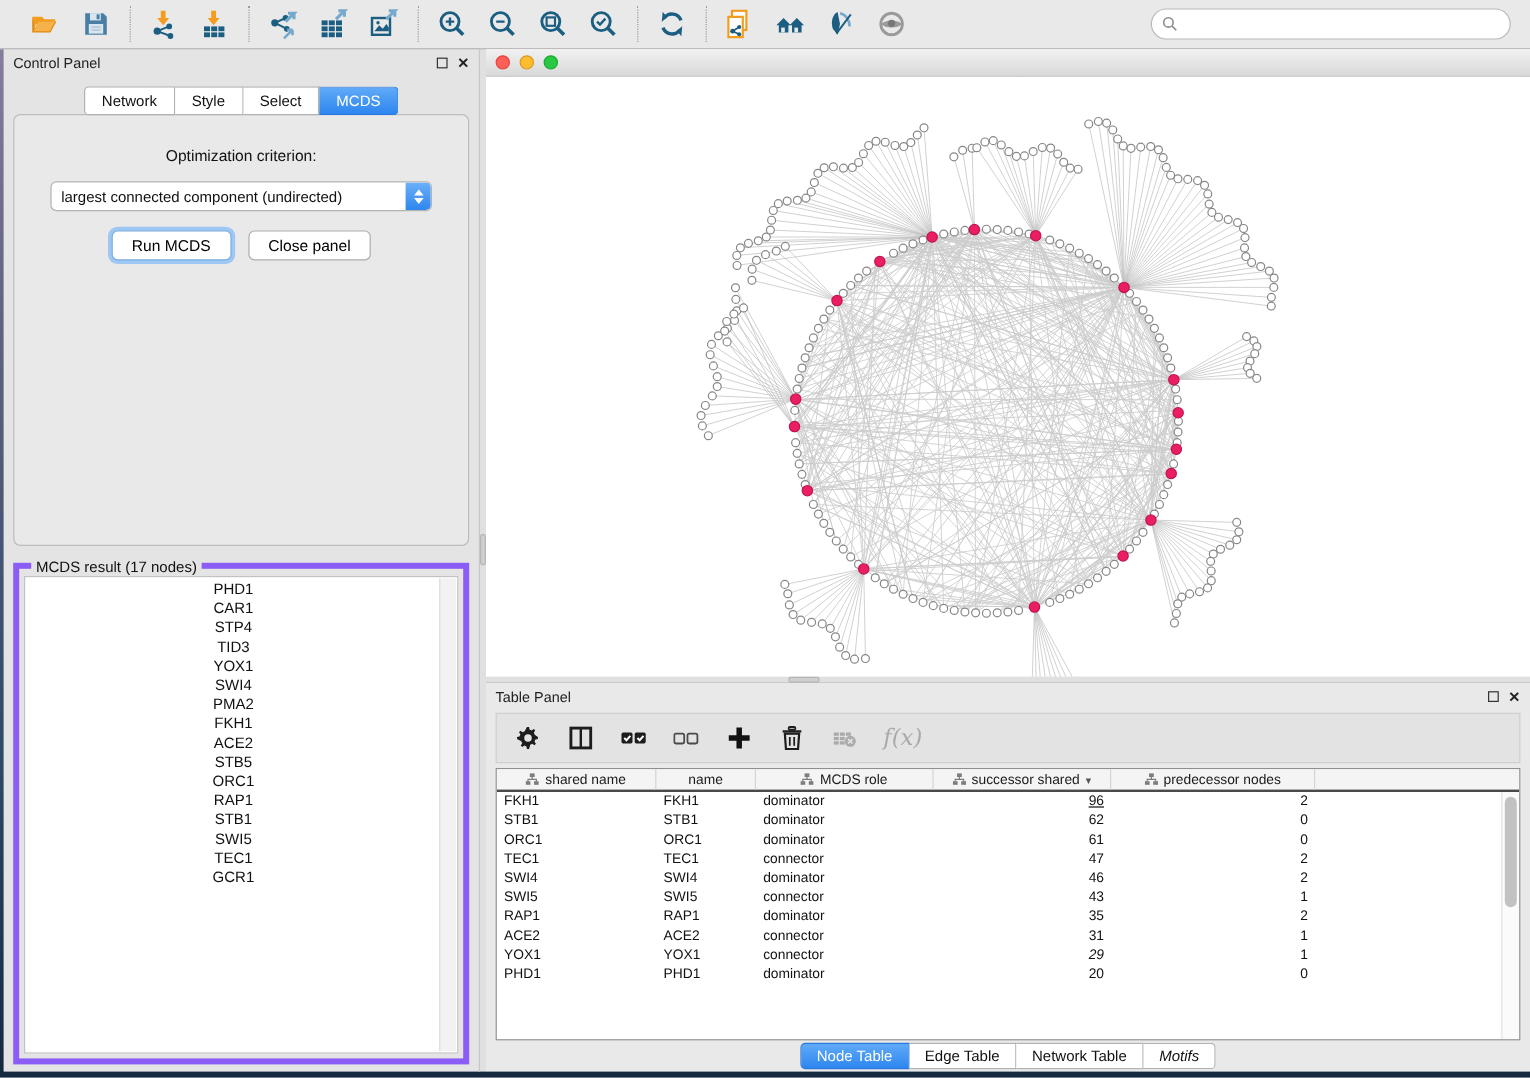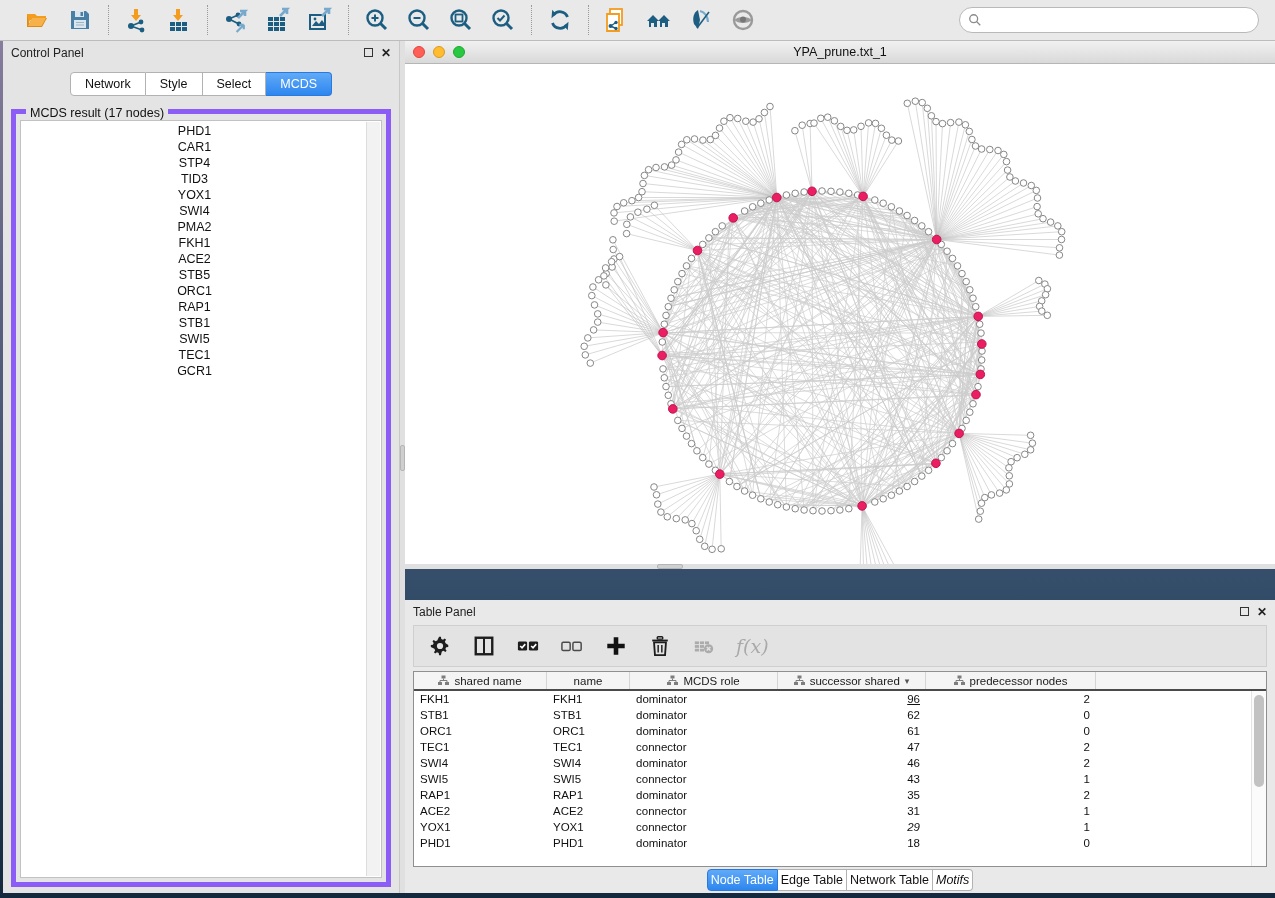--- a/index.html
+++ b/index.html
@@ -60,39 +60,39 @@
   .net-titlebar{height:23px;background:linear-gradient(180deg,#f1f1f1,#d9d9d9);border-bottom:1px solid #b6b6b6;display:flex;align-items:center;padding:0 8px;position:relative;}
   .traffic{display:flex;gap:8px;}
   .light{width:12px;height:12px;border-radius:50%;cursor:pointer;}
   .light.red{background:#ff5f57;border:1px solid #e0443e;}
   .light.yellow{background:#febc2e;border:1px solid #d89b22;}
   .light.green{background:#28c840;border:1px solid #1da832;}
   .net-title{position:absolute;left:0;right:0;text-align:center;font-size:12.5px;color:#111;pointer-events:none;}
   .net-canvas{flex:1;background:#fff;position:relative;}
   .net-canvas svg{position:absolute;inset:0;}
   
-  .table-panel{flex:1;background:#e9e9e9;display:flex;flex-direction:column;min-height:0;margin-top:31px;}
+  .table-panel{flex:1;background:#e9e9e9;display:flex;flex-direction:column;min-height:0;}
   .tp-toolbar{height:42px;background:#e3e3e3;border:1px solid #cfcfcf;margin:2px 8px 0 8px;display:flex;align-items:center;gap:20px;padding:0 14px;}
   .tpico{width:24px;height:24px;display:inline-flex;align-items:center;justify-content:center;cursor:pointer;}
   .tpico svg{width:22px;height:22px;}
   .tpico.disabled{cursor:default;}
   .fx{font-family:"DejaVu Serif", serif;font-style:italic;font-size:19px;color:#a9a9a9;cursor:default;}
   .table-wrap{flex:1;margin:4px 8px 0 8px;background:#fff;border:1px solid #8f8f8f;position:relative;overflow:hidden;display:flex;flex-direction:column;}
   .tbl-header{display:flex;height:19px;background:#f4f4f4;border-bottom:2px solid #4a4a4a;flex:none;}
   .th{display:flex;align-items:center;justify-content:center;gap:5px;font-size:11.5px;color:#1a1a1a;border-right:1px solid #d4d4d4;cursor:pointer;overflow:hidden;white-space:nowrap;}
   .th .type-ico{width:11px;height:11px;flex:none;}
   .sort-arrow{color:#555;font-size:9px;}
   .tbl-body{flex:1;position:relative;overflow:hidden;}
   .tr{display:flex;height:16px;line-height:16px;font-size:11.5px;}
   .td{white-space:nowrap;overflow:hidden;padding:0 6px;}
   .td.num{text-align:right;}
   .tbl-scroll{position:absolute;top:0;right:0;bottom:0;width:15px;background:#fbfbfb;border-left:1px solid #e4e4e4;}
   .tbl-thumb{position:absolute;top:4px;left:2px;width:10px;height:92px;background:#c2c2c2;border-radius:5px;}
   .tp-tabs{height:26px;display:flex;justify-content:center;align-items:center;}
-  .tp-tab{background:#fff;border:1px solid #b2b2b2;border-left-width:0;padding:3px 3px;font-size:12.5px;cursor:pointer;}
+  .tp-tab{background:#fff;border:1px solid #b2b2b2;border-left-width:0;padding:3px 13px;font-size:12.5px;cursor:pointer;}
   .tp-tab:first-child{border-left-width:1px;border-radius:4px 0 0 4px;}
   .tp-tab:last-child{border-radius:0 4px 4px 0;font-style:italic;}
   .tp-tab.selected{background:linear-gradient(180deg,#60aaf8 0%,#2d86ef 100%);color:#fff;border-color:#2a79dd;}
   
   .statusbar{height:32px;background:#ececec;border-top:1px solid #c6c6c6;display:flex;align-items:center;padding:0 10px;}
   .task-btn{width:30px;height:23px;border:1px solid #b5b5b5;background:#f2f2f2;display:flex;align-items:center;justify-content:center;cursor:pointer;}
   .task-btn svg{width:16px;height:14px;}
   .sb-spacer{flex:1;}
   .memory-btn{display:flex;align-items:center;gap:6px;background:#fdfdfd;border:1px solid #9b9b9b;border-radius:2px;padding:3px 10px;font-size:12px;cursor:pointer;}
   .mem-dot{width:11px;height:11px;border-radius:50%;background:#1f8b3b;}
@@ -287,20 +287,34 @@
             <span class="float-btn"></span>
             <span class="close-btn">✕</span>
           </span>
         </div>
         <div class="cp-tabs" id="cp-tabs">
             <span class="cp-tab">Network</span>
             <span class="cp-tab">Style</span>
             <span class="cp-tab">Select</span>
             <span class="cp-tab selected">MCDS</span>
           </div>
+        <div class="cp-body">
+          <div class="opt-label">Optimization criterion:</div>
+          <div class="dropdown">
+            <span class="dd-value">largest connected component (undirected)</span>
+            <span class="dd-stepper">
+                <span class="dd-up"></span>
+                <span class="dd-down"></span>
+              </span>
+          </div>
+          <div class="cp-buttons">
+            <button class="btn focused">Run MCDS</button>
+            <button class="btn">Close panel</button>
+          </div>
+        </div>
         <div class="groupbox">
           <span class="groupbox-label">MCDS result (17 nodes)</span>
           <div class="mcds-list" id="mcds-list">
 
           <div>PHD1</div>
               <div>CAR1</div>
               <div>STP4</div>
               <div>TID3</div>
               <div>YOX1</div>
               <div>SWI4</div>
@@ -320,21 +334,20 @@
       </div>
 
       <div class="v-splitter">
           <span class="grip"></span>
         </div>
 
       <div class="right-col">
 
         <div class="network-panel">
           <div class="net-titlebar">
-            <span class="net-title">YPA_prune.txt_1</span>
             <span class="traffic">
               <span class="light red"></span>
               <span class="light yellow"></span>
               <span class="light green"></span>
             </span>
           </div>
           <div class="net-canvas" id="net-canvas">
               <svg viewBox="0 0 870 500" preserveAspectRatio="xMidYMid meet">
                 <g stroke="#9a9a9a" stroke-width="0.7" opacity="0.5">
                   <line x1="575.3" y1="310.4" x2="286.5" y2="194.4"></line>
@@ -1366,21 +1379,21 @@
                   <div class="td" style="width: 133px;">YOX1</div>
                   <div class="td" style="width: 83px;">YOX1</div>
                   <div class="td" style="width: 148px;">connector</div>
                   <div class="td num" style="width: 148px; font-style: italic;">29</div>
                   <div class="td num" style="width: 170px;">1</div>
                 </div>
                 <div class="tr">
                   <div class="td" style="width: 133px;">PHD1</div>
                   <div class="td" style="width: 83px;">PHD1</div>
                   <div class="td" style="width: 148px;">dominator</div>
-                  <div class="td num" style="width: 148px;">18</div>
+                  <div class="td num" style="width: 148px;">20</div>
                   <div class="td num" style="width: 170px;">0</div>
                 </div>
                 <div class="tbl-scroll">
                   <span class="tbl-thumb"></span>
                 </div>
             </div>
           </div>
           <div class="tp-tabs" id="tp-tabs">
               <span class="tp-tab selected">Node Table</span>
               <span class="tp-tab">Edge Table</span>

